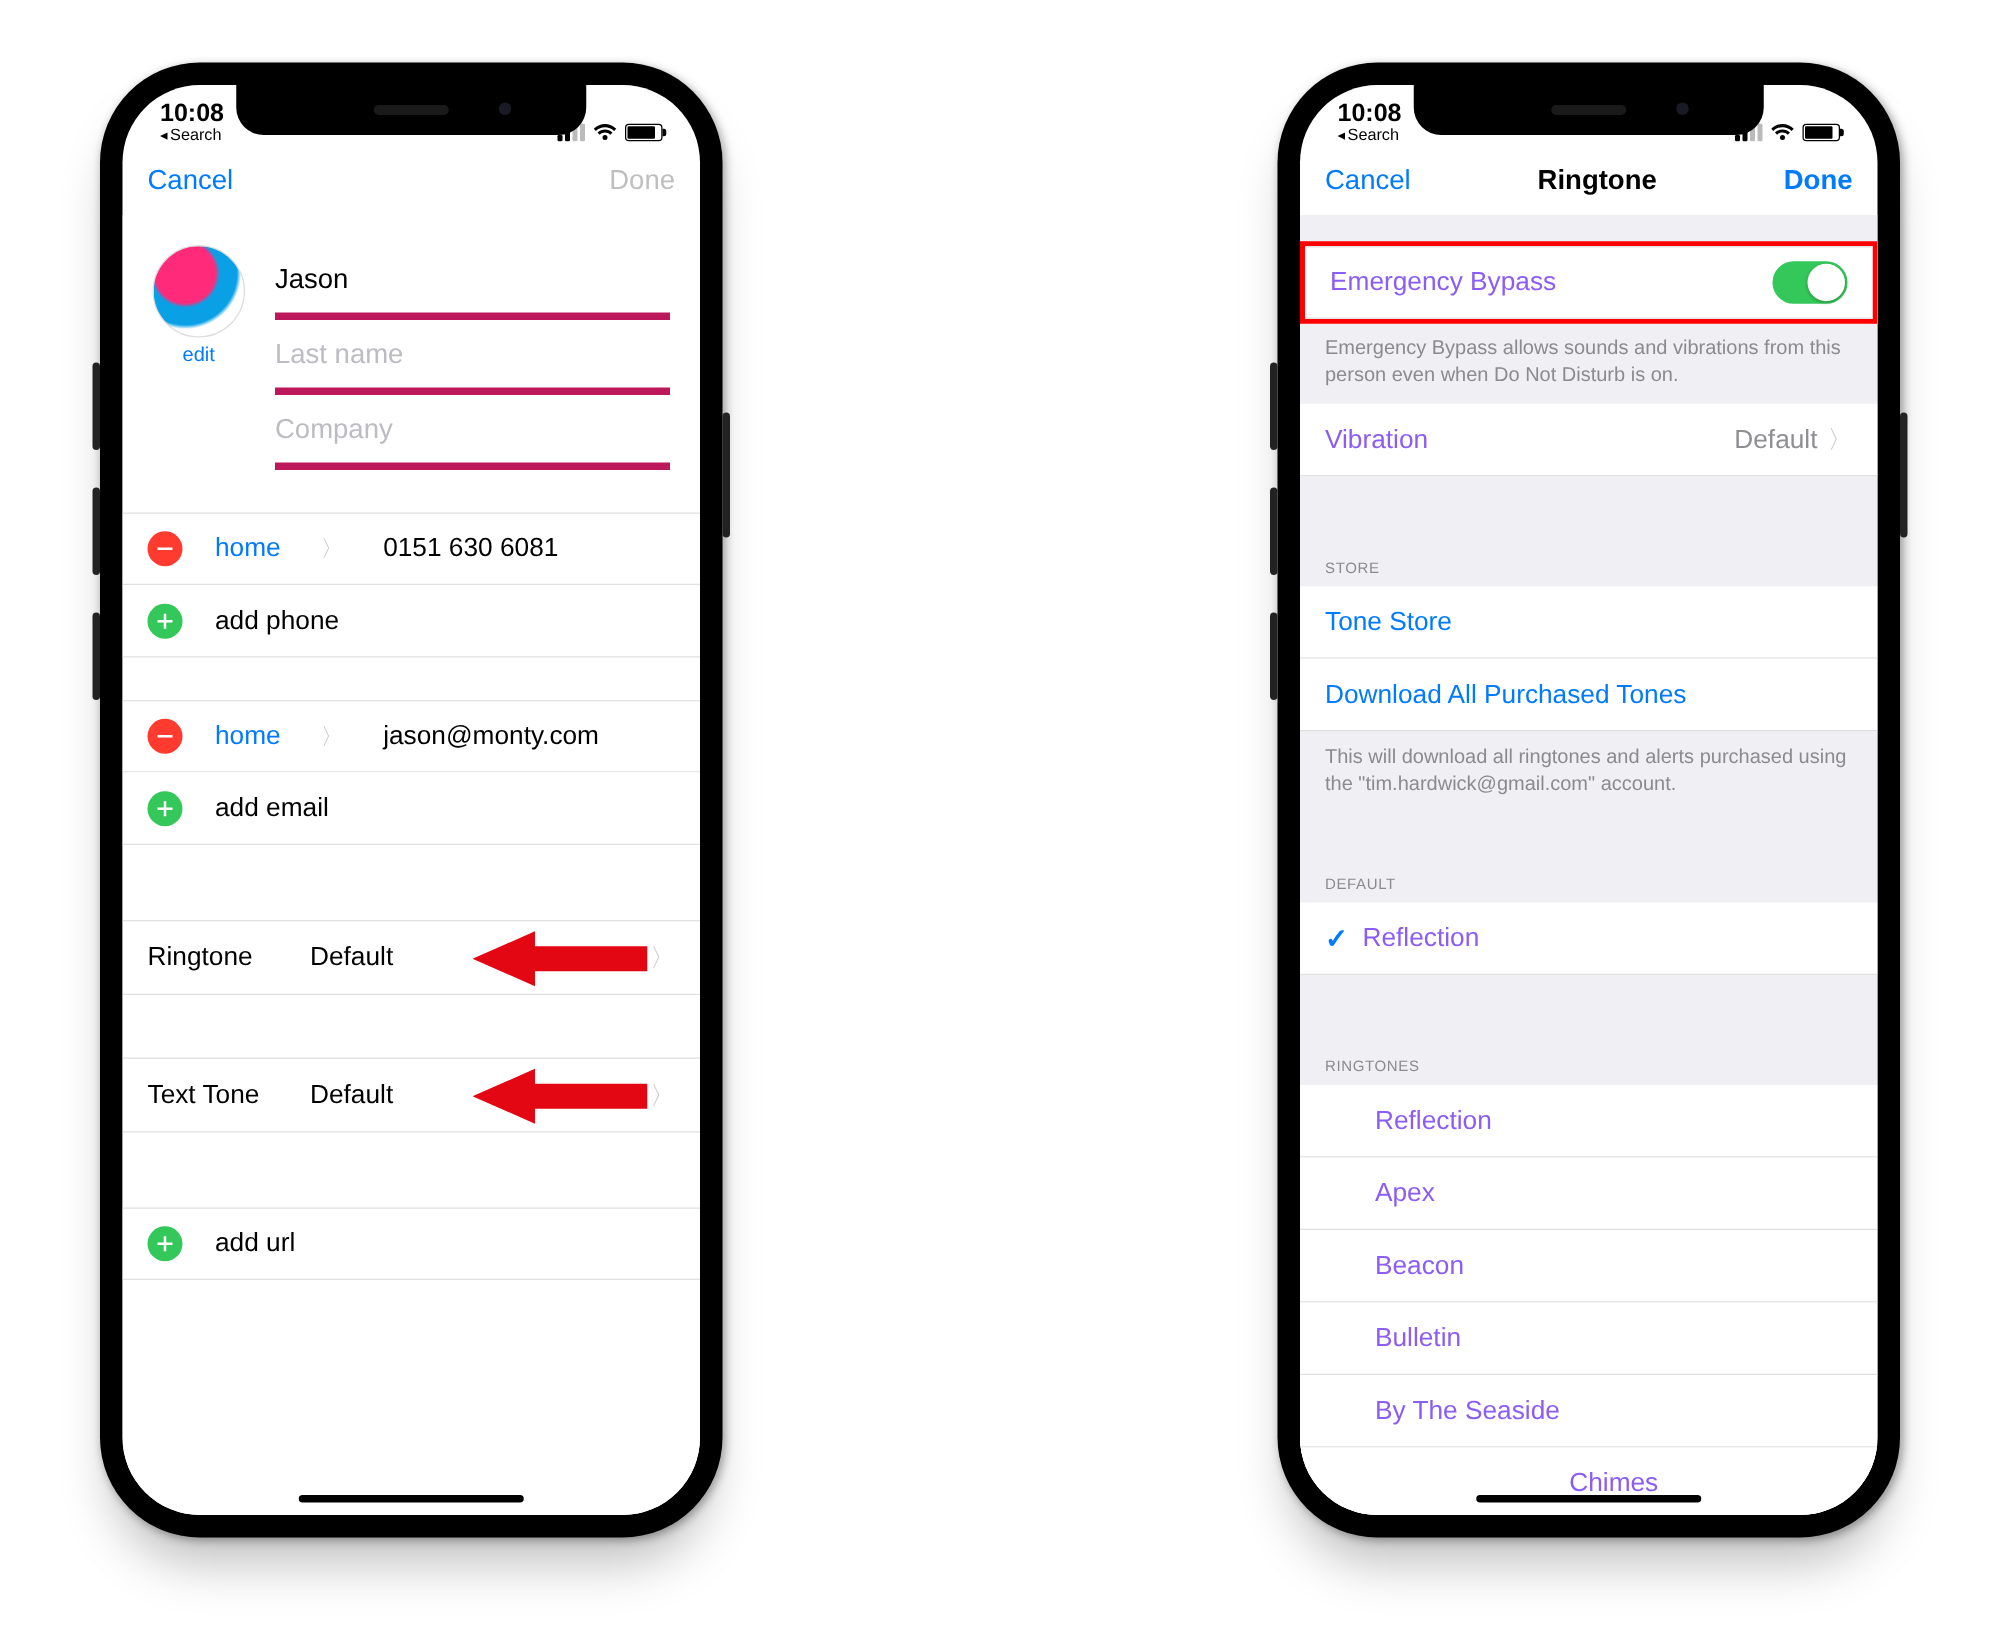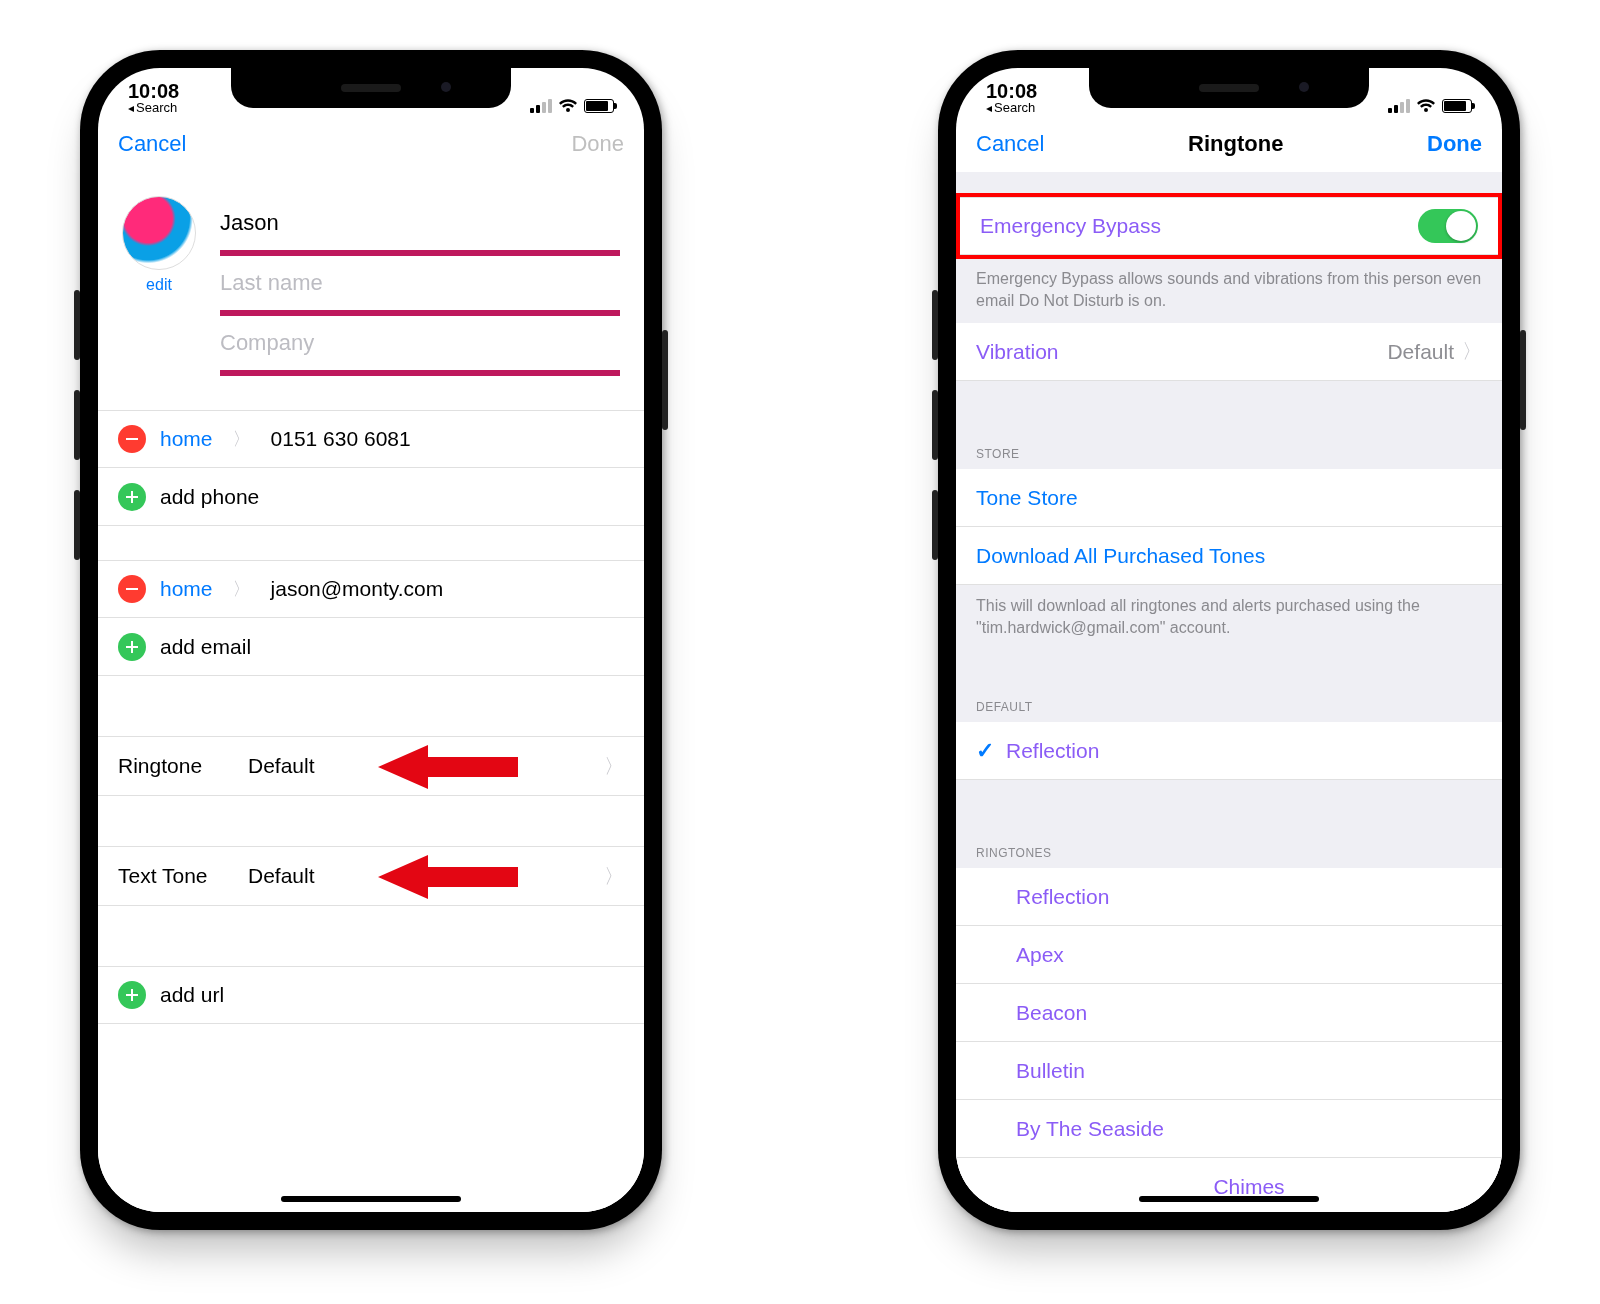--- a/index.html
+++ b/index.html
@@ -10,21 +10,21 @@
     height: 1304px;
     position: relative;
   }
   .stage {
     display: flex;
     justify-content: space-between;
     padding: 50px 80px;
     gap: 120px;
   }
   .phone {
-    width: 582px;
+    width: 498px;
     height: 1180px;
     background: #000;
     border-radius: 80px;
     padding: 18px;
     box-shadow: 2px 2px 8px rgba(0,0,0,.35), 0 30px 40px -10px rgba(0,0,0,.25);
     position: relative;
   }
   .phone::before, .phone::after {
     content:"";
     position:absolute;
@@ -127,21 +127,21 @@
   .underline-cell.placeholder { color:#bcbcc2; }
 
   .section-gap { height:34px; }
   .row {
     border-top:1px solid #e0e0e0;
     border-bottom:1px solid #e0e0e0;
     padding:0 20px;
     min-height:58px;
     display:flex;
     align-items:center;
-    gap:14px;
+    gap:26px;
     font-size:21px;
     background:#fff;
   }
   .row + .row { border-top:none; }
   .badge { width:28px; height:28px; border-radius:50%; display:flex; align-items:center; justify-content:center; color:#fff; font-size:22px; flex-shrink:0;}
   .badge.minus { background:#ff3b30; }
   .badge.minus::before{content:""; width:12px; height:2px; background:#fff;}
   .badge.plus { background:#34c759; position:relative;}
   .badge.plus::before, .badge.plus::after{content:""; position:absolute; background:#fff;}
   .badge.plus::before{width:12px; height:2px;}
@@ -354,21 +354,21 @@
       <div class="content grouped">
 
         <div style="height:22px"></div>
 
         <div class="highlight-box">
           <div class="cell">
             <span class="cell-title">Emergency Bypass</span>
             <span class="toggle"></span>
           </div>
         </div>
-        <div class="group-footer">Emergency Bypass allows sounds and vibrations from this person even email Do Not Disturb is on.</div>
+        <div class="group-footer">Emergency Bypass allows sounds and vibrations from this person even when Do Not Disturb is on.</div>
 
         <div class="cell">
           <span class="cell-title">Vibration</span>
           <span class="cell-detail">Default</span>
           <span class="cell-chev">〉</span>
         </div>
 
         <div class="group-header">STORE</div>
         <div class="cell link">
           <span class="cell-title">Tone Store</span>

